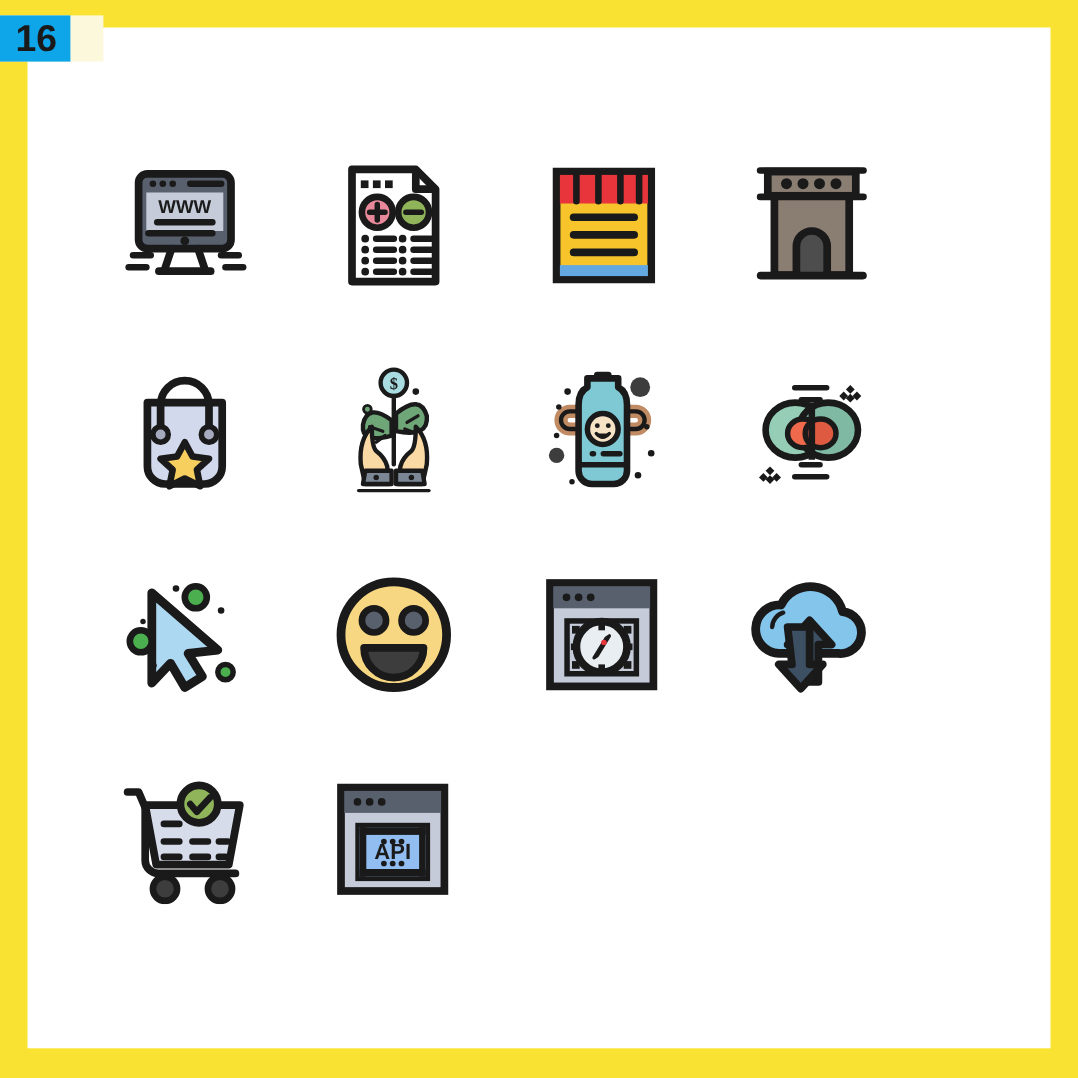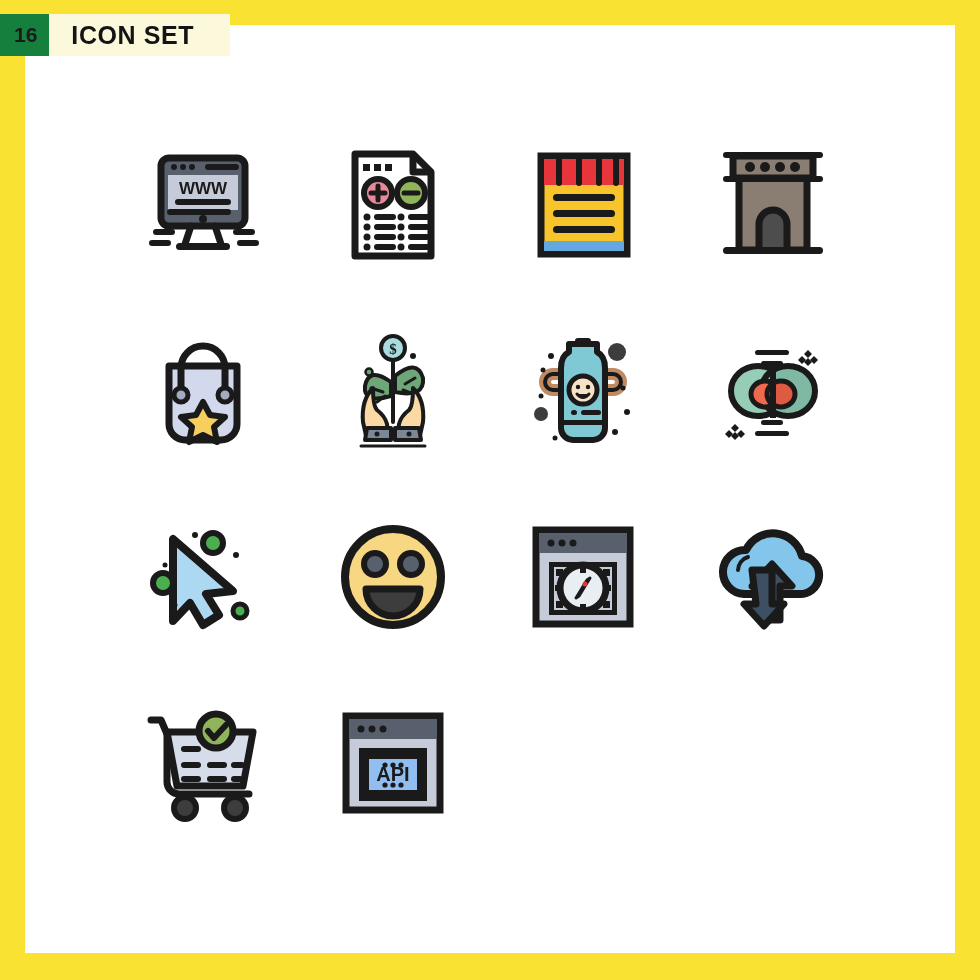--- a/index.html
+++ b/index.html
@@ -24,23 +24,23 @@
   #header {
     position: absolute;
     left: 0px; top: 14px;
     height: 42px;
     display: flex;
     align-items: stretch;
     background: #FCF8DC;
     padding-right: 30px;
   }
   #header .count {
-    background: #15803d;
+    background: #0ea5e9;
     color: #1A1A1A;
-    font-size: 21px;
+    font-size: 34px;
     font-weight: bold;
     display: flex; align-items: center;
     padding: 0 12px 0 14px;
     letter-spacing: 0px;
   }
   #header .title {
     color: #141414;
     font-size: 25px;
     font-weight: bold;
     display: flex; align-items: center;
@@ -52,33 +52,31 @@
     position: absolute;
     left: 108px; top: 112px;
     width: 760px;
     display: grid;
     grid-template-columns: repeat(4, 190px);
     grid-template-rows: repeat(4, 186px);
   }
   .cell {
     display: flex;
     align-items: center;
-    justify-content: center;
   }
   .cell svg { display: block; }
 </style>
 </head>
 <body>
 
 <div id="page">
   <div id="canvas"></div>
 
   <div id="header">
     <div class="count">16</div>
-    <div class="title">ICON SET</div>
   </div>
 
   <div id="grid">
 
 
     <div class="cell">
       <svg width="120" height="118" viewBox="0 0 120 118">
         <rect x="18" y="12" width="84" height="68" rx="8" fill="#58606E" stroke="#1A1A1A" stroke-width="7"></rect>
         <rect x="25" y="29" width="70" height="35" fill="#C6CBDA"></rect>
         <circle cx="31" cy="21" r="3" fill="#1A1A1A"></circle>

